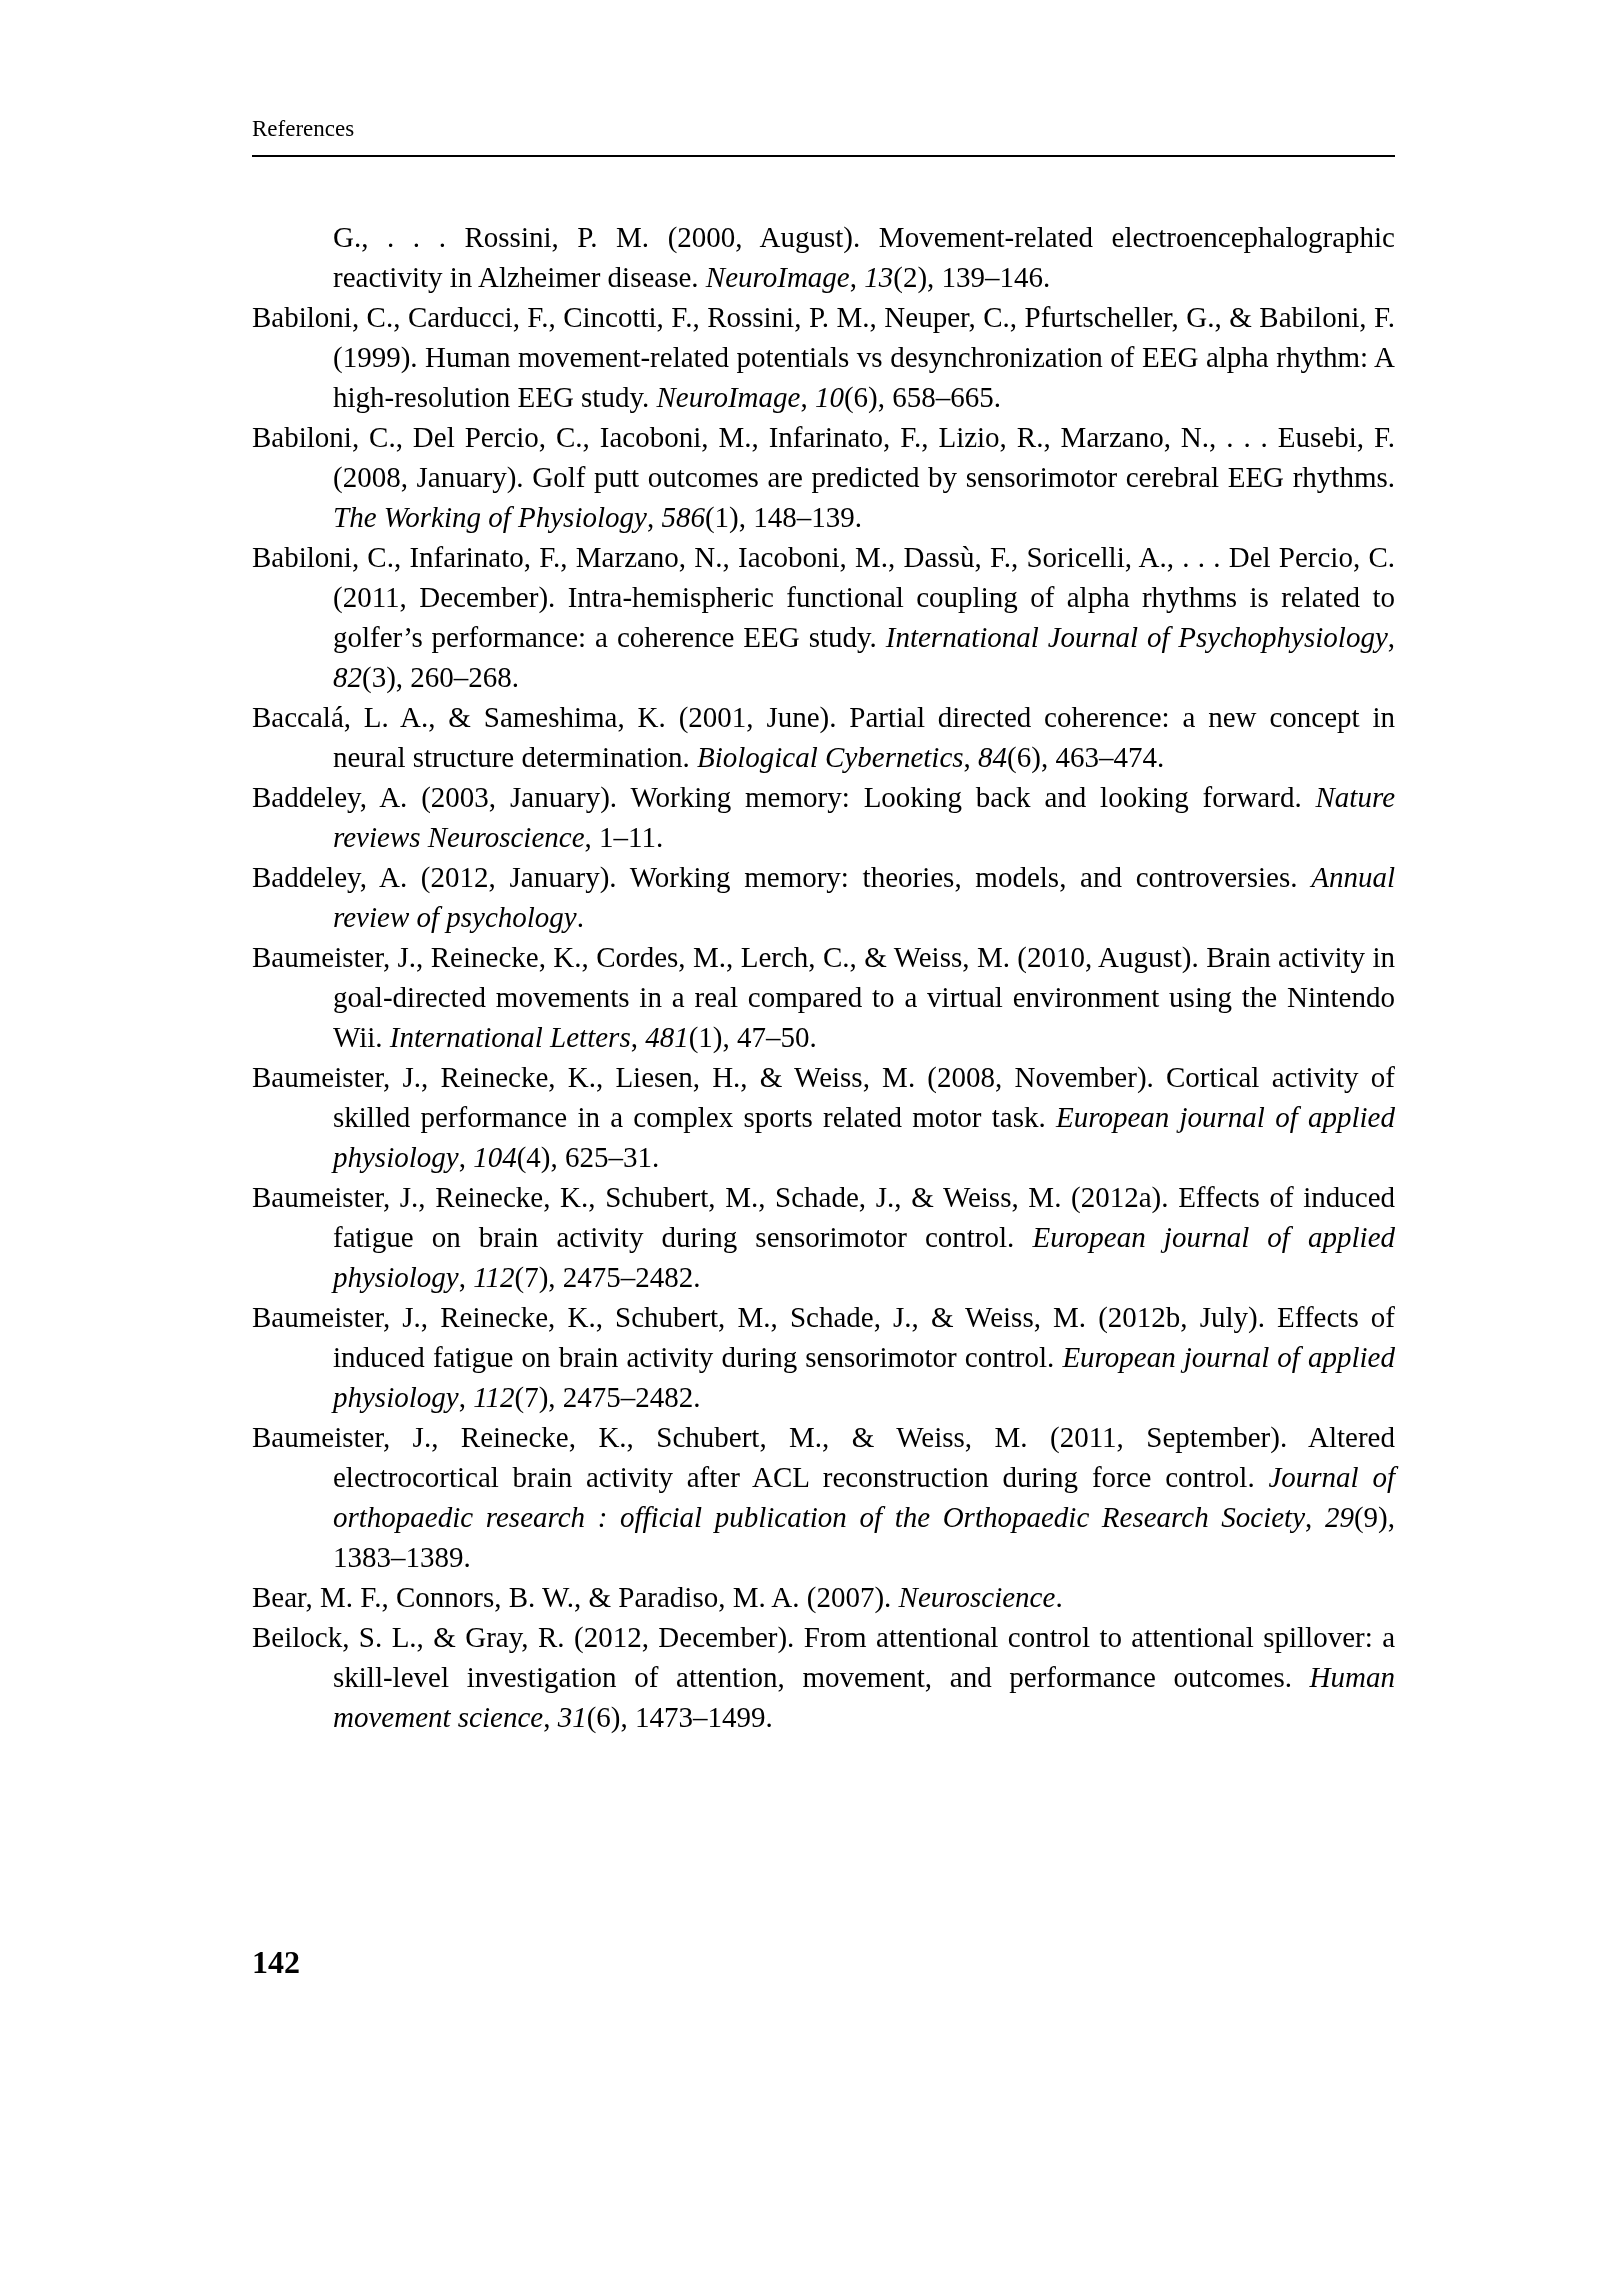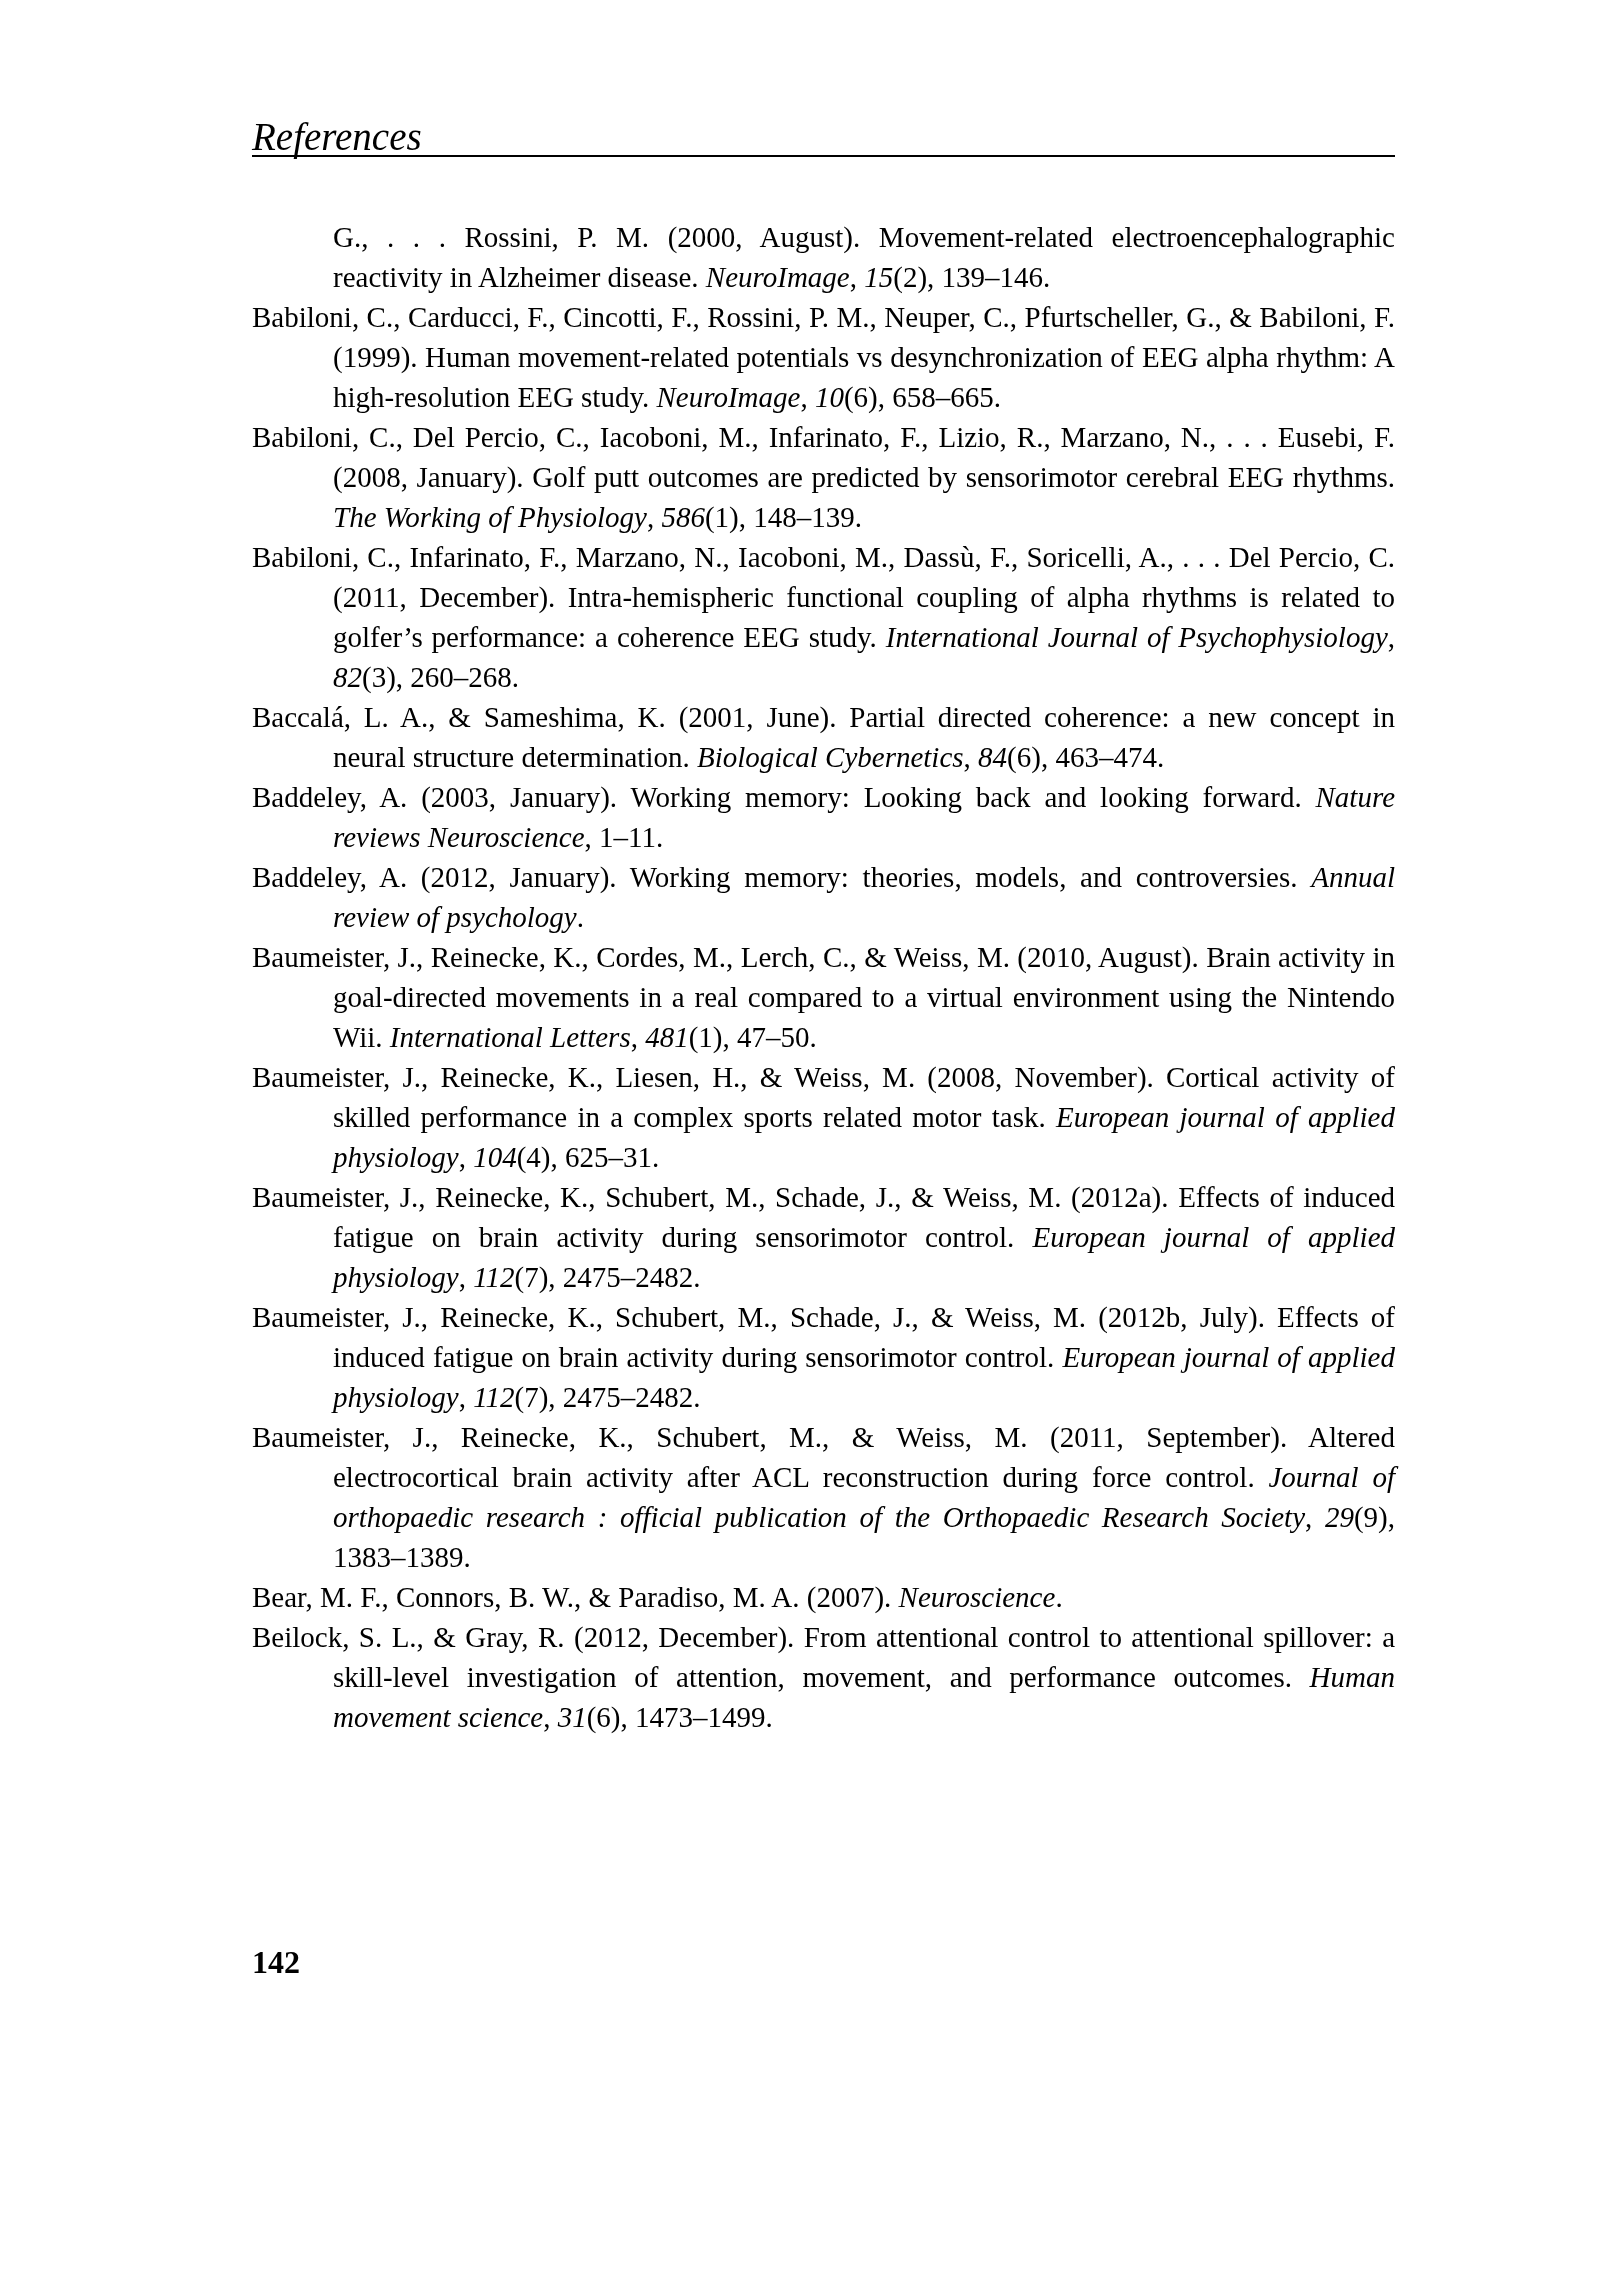--- a/index.html
+++ b/index.html
@@ -11,24 +11,23 @@
     width: 1621px;
     height: 2293px;
     position: relative;
     font-family: "Liberation Serif", "DejaVu Serif", serif;
     color: #000000;
   }
   .page-header {
     position: absolute;
     left: 252px;
     top: 116px;
-    font-size: 39px;
+    font-size: 23px;
     line-height: 1.1;
     font-weight: normal;
-    font-style: italic;
   }
   .header-rule {
     position: absolute;
     left: 252px;
     top: 155px;
     width: 1143px;
     height: 2px;
     background: #000000;
   }
   .reference-list {
@@ -58,21 +57,21 @@
   }
 </style>
 </head>
 <body>
 
 <div class="page-header">References</div>
 
 <div class="header-rule"></div>
 
 <div class="reference-list" id="reference-list">
-    <p class="ref continuation"><span>G., . . . Rossini, P. M. (2000, August). Movement-related electroencephalographic reactivity in Alzheimer disease. </span><span class="it">NeuroImage</span><span>, </span><span class="it">15</span><span>(2), 139–146.</span></p>
+    <p class="ref continuation"><span>G., . . . Rossini, P. M. (2000, August). Movement-related electroencephalographic reactivity in Alzheimer disease. </span><span class="it">NeuroImage</span><span>, </span><span class="it">13</span><span>(2), 139–146.</span></p>
     <p class="ref"><span>Babiloni, C., Carducci, F., Cincotti, F., Rossini, P. M., Neuper, C., Pfurtscheller, G., &amp; Babiloni, F. (1999). Human movement-related potentials vs desynchronization of EEG alpha rhythm: A high-resolution EEG study. </span><span class="it">NeuroImage</span><span>, </span><span class="it">10</span><span>(6), 658–665.</span></p>
     <p class="ref"><span>Babiloni, C., Del Percio, C., Iacoboni, M., Infarinato, F., Lizio, R., Marzano, N., . . . Eusebi, F. (2008, January). Golf putt outcomes are predicted by sensorimotor cerebral EEG rhythms. </span><span class="it">The Working of Physiology</span><span>, </span><span class="it">586</span><span>(1), 148–139.</span></p>
     <p class="ref"><span>Babiloni, C., Infarinato, F., Marzano, N., Iacoboni, M., Dassù, F., Soricelli, A., . . . Del Percio, C. (2011, December). Intra-hemispheric functional coupling of alpha rhythms is related to golfer’s performance: a coherence EEG study. </span><span class="it">International Journal of Psychophysiology</span><span>, </span><span class="it">82</span><span>(3), 260–268.</span></p>
     <p class="ref"><span>Baccalá, L. A., &amp; Sameshima, K. (2001, June). Partial directed coherence: a new concept in neural structure determination. </span><span class="it">Biological Cybernetics</span><span>, </span><span class="it">84</span><span>(6), 463–474.</span></p>
     <p class="ref"><span>Baddeley, A. (2003, January). Working memory: Looking back and looking forward. </span><span class="it">Nature reviews Neuroscience</span><span>, 1–11.</span></p>
     <p class="ref"><span>Baddeley, A. (2012, January). Working memory: theories, models, and controversies. </span><span class="it">Annual review of psychology</span><span>.</span></p>
     <p class="ref"><span>Baumeister, J., Reinecke, K., Cordes, M., Lerch, C., &amp; Weiss, M. (2010, August). Brain activity in goal-directed movements in a real compared to a virtual environment using the Nintendo Wii. </span><span class="it">International Letters</span><span>, </span><span class="it">481</span><span>(1), 47–50.</span></p>
     <p class="ref"><span>Baumeister, J., Reinecke, K., Liesen, H., &amp; Weiss, M. (2008, November). Cortical activity of skilled performance in a complex sports related motor task. </span><span class="it">European journal of applied physiology</span><span>, </span><span class="it">104</span><span>(4), 625–31.</span></p>
     <p class="ref"><span>Baumeister, J., Reinecke, K., Schubert, M., Schade, J., &amp; Weiss, M. (2012a). Effects of induced fatigue on brain activity during sensorimotor control. </span><span class="it">European journal of applied physiology</span><span>, </span><span class="it">112</span><span>(7), 2475–2482.</span></p>
     <p class="ref"><span>Baumeister, J., Reinecke, K., Schubert, M., Schade, J., &amp; Weiss, M. (2012b, July). Effects of induced fatigue on brain activity during sensorimotor control. </span><span class="it">European journal of applied physiology</span><span>, </span><span class="it">112</span><span>(7), 2475–2482.</span></p>

